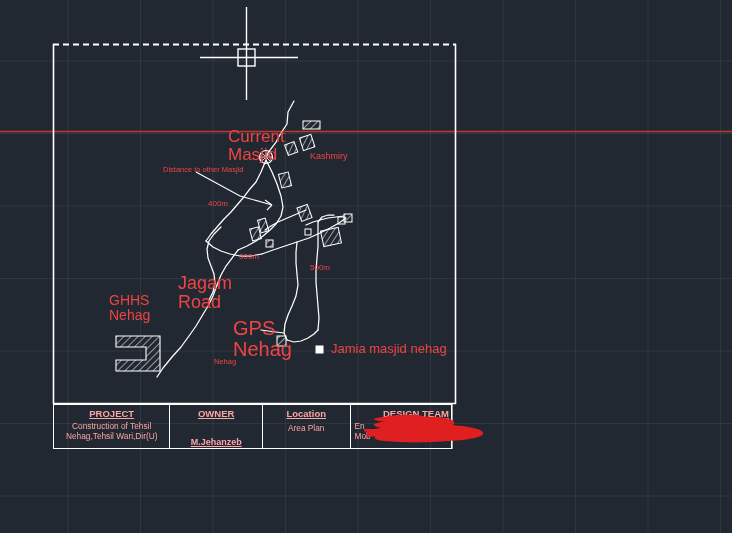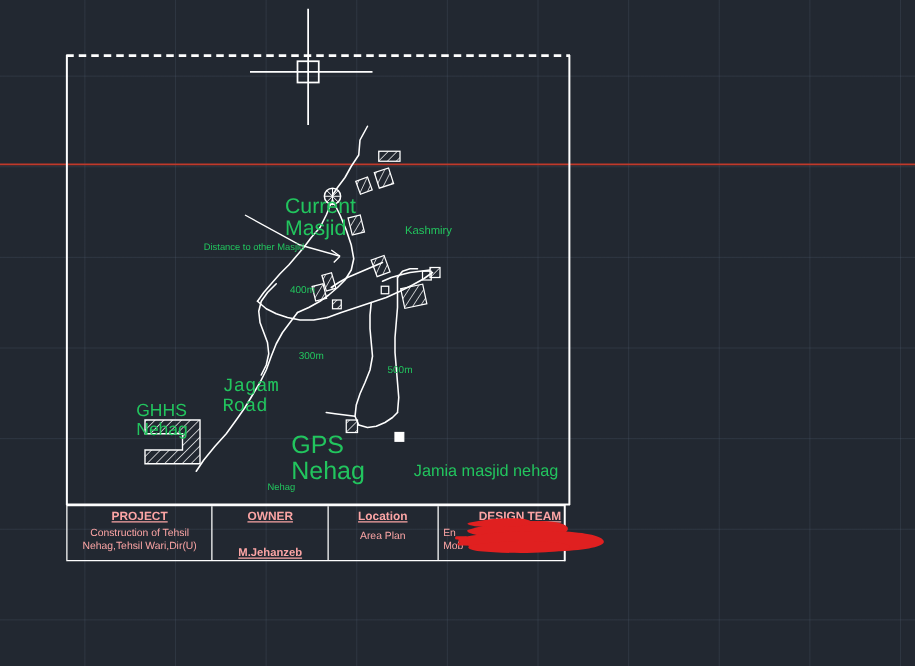--- a/index.html
+++ b/index.html
@@ -40,34 +40,33 @@
     position: absolute;
     inset: 0;
     width: 732px;
     height: 533px;
     pointer-events: none;
   }
 
   
   .map-label {
     position: absolute;
-    color: #22c55e;
+    color: #ef4444;
     white-space: pre;
     line-height: 1.05;
     letter-spacing: 0px;
-    margin-top: 28px;
   }
   .lbl-current-masjid { left: 228px; top: 128px; font-size: 17px; }
-  .lbl-kashmiry       { left: 324px; top: 152px; font-size: 9px; }
+  .lbl-kashmiry       { left: 310px; top: 152px; font-size: 9px; }
   .lbl-distance       { left: 163px; top: 166px; font-size: 7.5px; }
-  .lbl-400m           { left: 232px; top: 200px; font-size: 8px; }
+  .lbl-400m           { left: 208px; top: 200px; font-size: 8px; }
   .lbl-300m           { left: 239px; top: 253px; font-size: 8px; }
   .lbl-500m           { left: 310px; top: 264px; font-size: 8px; }
   .lbl-ghhs           { left: 109px; top: 293px; font-size: 14px; }
-  .lbl-jagam          { left: 178px; top: 274px; font-size: 15px; font-family: Liberation Mono, monospace; }
+  .lbl-jagam          { left: 178px; top: 274px; font-size: 18px; }
   .lbl-gps            { left: 233px; top: 318px; font-size: 20px; }
   .lbl-nehag-small    { left: 214px; top: 358px; font-size: 7.5px; }
   .lbl-jamia          { left: 331px; top: 342px; font-size: 13px; }
 
   
   #title-block {
     position: absolute;
     left: 53px;
     top: 404px;
     width: 399px;

